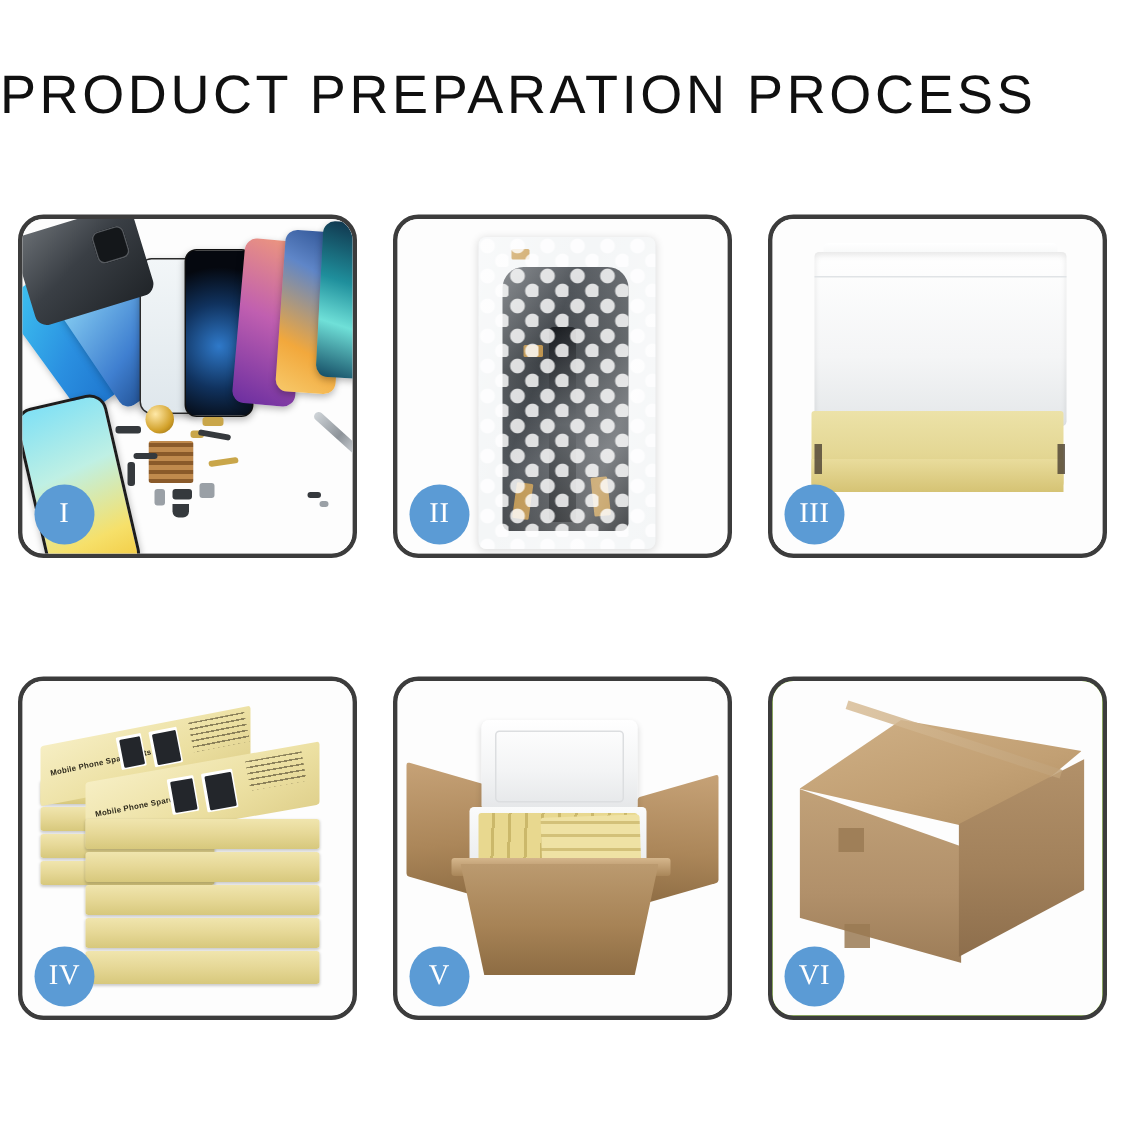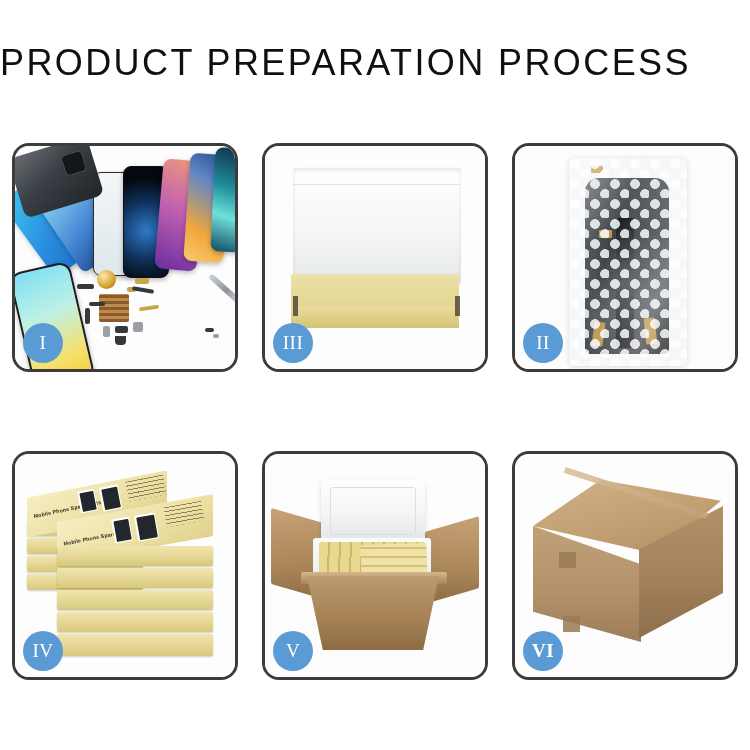--- a/index.html
+++ b/index.html
@@ -409,21 +409,21 @@
   }
   .rim5 {
     position: absolute;
     left: 36px; top: 118px;
     width: 146px; height: 12px;
     background: linear-gradient(180deg,#d5b68c,#a98659);
     border-radius: 2px;
   }
 
   
-  .p6 { background: #84cc16; font-weight: bold; }
+  .p6 { background: #84cc16; }
   .b6-top {
     position: absolute;
     left: 18px; top: 26px;
     width: 188px; height: 74px;
     background: linear-gradient(165deg,#cfb086 0%,#c2a074 55%,#b08e62 100%);
     clip-path: polygon(36% 0, 100% 28%, 66% 100%, 0 62%);
   }
   .b6-left {
     position: absolute;
     left: 18px; top: 72px;
@@ -488,49 +488,49 @@
         <div class="chip" style="left:100px;top:190px;width:11px;height:9px;border-radius:0 0 4px 4px;"></div>
         <div class="chip" style="left:117px;top:142px;width:22px;height:4px;transform:rotate(10deg);"></div>
         <div class="chip gold" style="left:124px;top:160px;width:20px;height:4px;transform:rotate(-8deg);"></div>
         <div class="chip silver" style="left:118px;top:176px;width:10px;height:10px;"></div>
         <div class="chip" style="left:190px;top:182px;width:9px;height:4px;"></div>
         <div class="chip silver" style="left:198px;top:188px;width:6px;height:4px;"></div>
       </div>
       <div class="badge">I</div>
     </div>
 
-    <div class="panel p3">
-      <div class="stage">
-        <div class="box3-lidflap"></div>
-        <div class="box3-foam"></div>
-        <div class="box3-bubble"></div>
-        <div class="box3-base"></div>
-        <div class="box3-front"></div>
-        <div class="box3-corner" style="left:28px;top:150px;"></div>
-        <div class="box3-corner" style="left:190px;top:150px;"></div>
-      </div>
-      <div class="badge">III</div>
-    </div>
-
     <div class="panel p2">
       <div class="stage">
         <div class="bag">
           <div class="inner"></div>
           <div class="strip"></div>
           <div class="tape" style="left:22px;top:8px;width:12px;height:7px;"></div>
           <div class="tape" style="left:30px;top:72px;width:13px;height:8px;"></div>
           <div class="tape" style="left:24px;top:164px;width:11px;height:24px;transform:rotate(8deg);"></div>
           <div class="tape" style="left:76px;top:160px;width:11px;height:26px;transform:rotate(-6deg);"></div>
           <div class="bubbles"></div>
           <div class="sheen"></div>
         </div>
       </div>
       <div class="badge">II</div>
     </div>
 
+    <div class="panel p3">
+      <div class="stage">
+        <div class="box3-lidflap"></div>
+        <div class="box3-foam"></div>
+        <div class="box3-bubble"></div>
+        <div class="box3-base"></div>
+        <div class="box3-front"></div>
+        <div class="box3-corner" style="left:28px;top:150px;"></div>
+        <div class="box3-corner" style="left:190px;top:150px;"></div>
+      </div>
+      <div class="badge">III</div>
+    </div>
+
     <div class="panel p4">
       <div class="stage">
         <div class="stack">
 
           <div class="slab" style="left:4px;top:52px;width:116px;height:16px;"></div>
           <div class="slab" style="left:4px;top:70px;width:116px;height:16px;"></div>
           <div class="slab" style="left:4px;top:88px;width:116px;height:16px;"></div>
           <div class="slab" style="left:4px;top:106px;width:116px;height:16px;"></div>
 
           <div class="slab-top" style="left:4px;top:16px;width:140px;height:40px;transform:skewY(-11deg);"></div>

